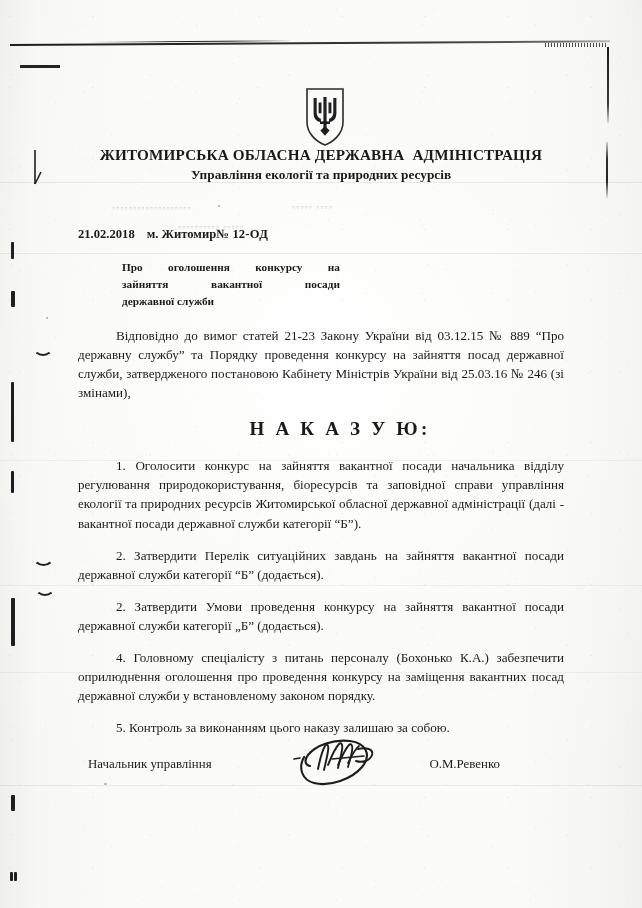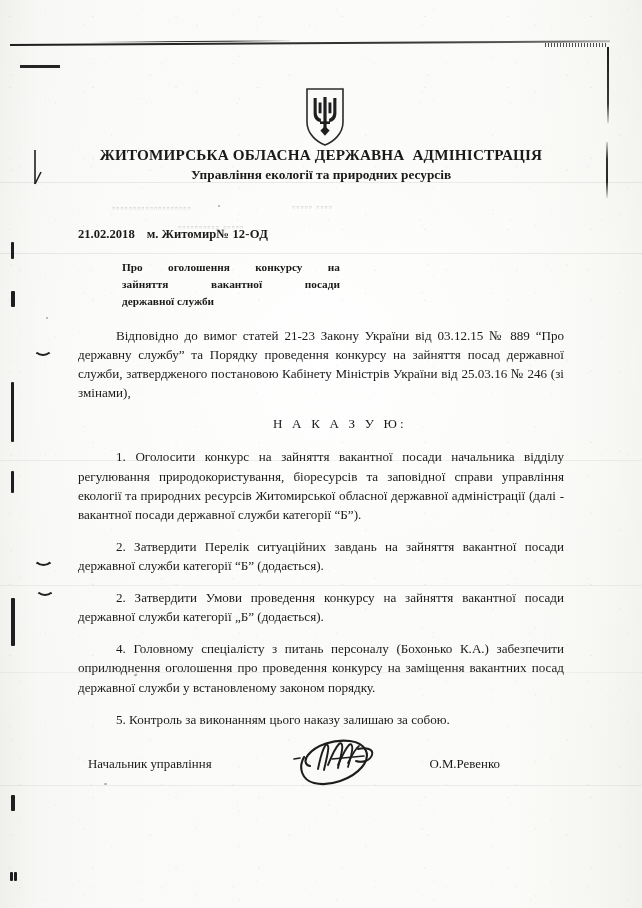--- a/index.html
+++ b/index.html
@@ -213,23 +213,23 @@
     font-size: 13.1px;
     line-height: 1.46;
     text-align: justify;
   }
   .body p {
     margin: 0 0 13px 0;
     text-indent: 38px;
   }
   .order-word {
     text-align: center;
-    font-weight: normal;
+    font-weight: bold;
     letter-spacing: 3.2px;
-    font-size: 13px;
+    font-size: 19px;
     margin: 22px 0 20px 0;
     text-indent: 0;
   }
   .sign-row {
     position: absolute;
     left: 88px;
     top: 757px;
     width: 412px;
     display: flex;
     justify-content: space-between;

